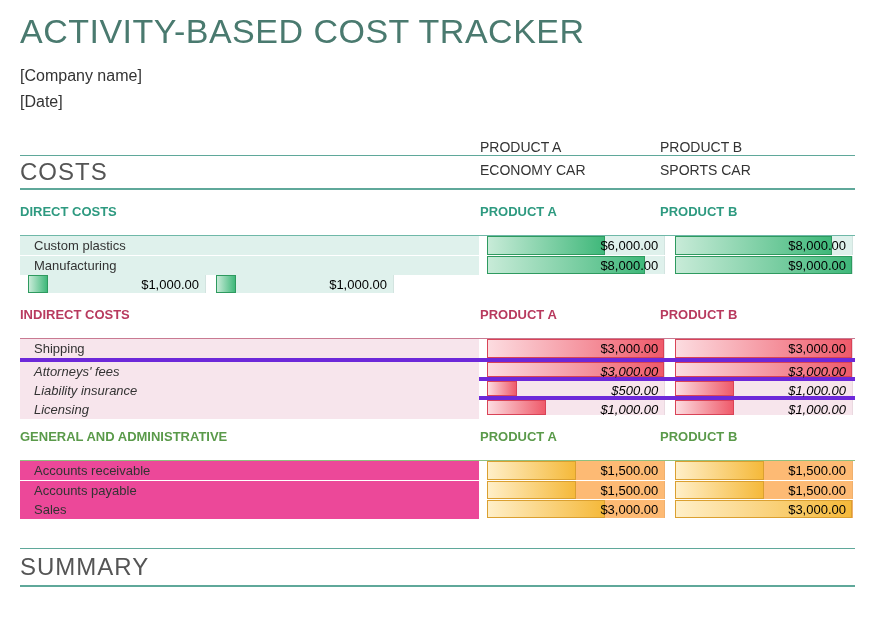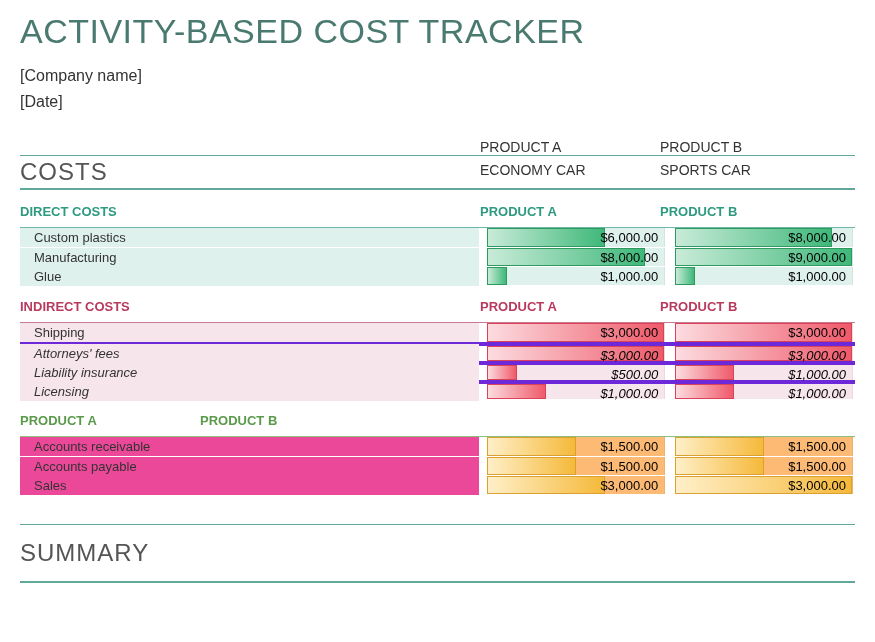--- a/index.html
+++ b/index.html
@@ -48,29 +48,29 @@
   .costs-row .col-a, .costs-row .col-b {
     font-size: 14px;
     color: #333;
     padding-bottom: 4px;
   }
   .section { margin-top: 14px; }
   .section-header {
     display: flex;
     font-size: 13px;
     font-weight: 700;
-    padding-bottom: 8px;
+    padding-bottom: 16px;
   }
   .section.direct .section-header { color: #2e9a80; border-bottom: 1px solid #6fb8a8; }
   .section.indirect .section-header { color: #b83a5e; border-bottom: 1px solid #c97a92; }
   .section.ga .section-header { color: #5a9a4a; border-bottom: 1px solid #8fbf7f; }
 
   .data-row {
     display: flex;
-    align-items: center;
+    align-items: flex-start;
     height: 19px;
     font-size: 13px;
   }
   .data-row .col-label {
     padding-left: 14px;
     line-height: 19px;
     color: #333;
   }
   .section.direct .data-row .col-label { background: #dff1ec; }
   .section.direct .data-row + .data-row { border-top: 1px solid #fff; }
@@ -101,21 +101,21 @@
     font-size: 13px;
   }
   .section.direct .cell { background: #dff1ec; }
   .section.indirect .cell { background: #f7e5ec; }
   .section.ga .cell { background: #fdba74; }
 
   .summary {
     margin-top: 30px;
     border-top: 1px solid #5fa89a;
     border-bottom: 2.5px solid #5fa89a;
-    padding: 14px 0;
+    padding: 4px 0;
   }
   .summary .heading {
     font-size: 24px;
     font-weight: 400;
     color: #555;
     letter-spacing: 1px;
   }
   .col-a.cell, .col-b.cell { margin-right: 2px; width: 178px; margin-left: 8px; }
 </style>
 </head>
@@ -160,21 +160,20 @@
         <div class="col-a cell">
           <div class="bar" style="width: 88.8889%;"></div>
           <div class="value">$8,000.00</div>
         </div>
         <div class="col-b cell">
           <div class="bar" style="width: 100%;"></div>
           <div class="value">$9,000.00</div>
         </div>
       </div>
       <div class="data-row">
-        <div class="col-label">Glue</div>
         <div class="col-a cell">
           <div class="bar" style="width: 11.1111%;"></div>
           <div class="value">$1,000.00</div>
         </div>
         <div class="col-b cell">
           <div class="bar" style="width: 11.1111%;"></div>
           <div class="value">$1,000.00</div>
         </div>
       </div>
     </div>
@@ -224,20 +223,21 @@
           <div class="value">$1,000.00</div>
         </div>
         <div class="col-b cell">
           <div class="bar" style="width: 33.3333%;"></div>
           <div class="value">$1,000.00</div>
         </div>
       </div>
     </div>
     <div class="section ga">
       <div class="section-header">
+        <div class="col-label">GENERAL AND ADMINISTRATIVE</div>
         <div class="col-a">PRODUCT A</div>
         <div class="col-b">PRODUCT B</div>
       </div>
       <div class="data-row">
         <div class="col-label">Accounts receivable</div>
         <div class="col-a cell">
           <div class="bar" style="width: 50%;"></div>
           <div class="value">$1,500.00</div>
         </div>
         <div class="col-b cell">

